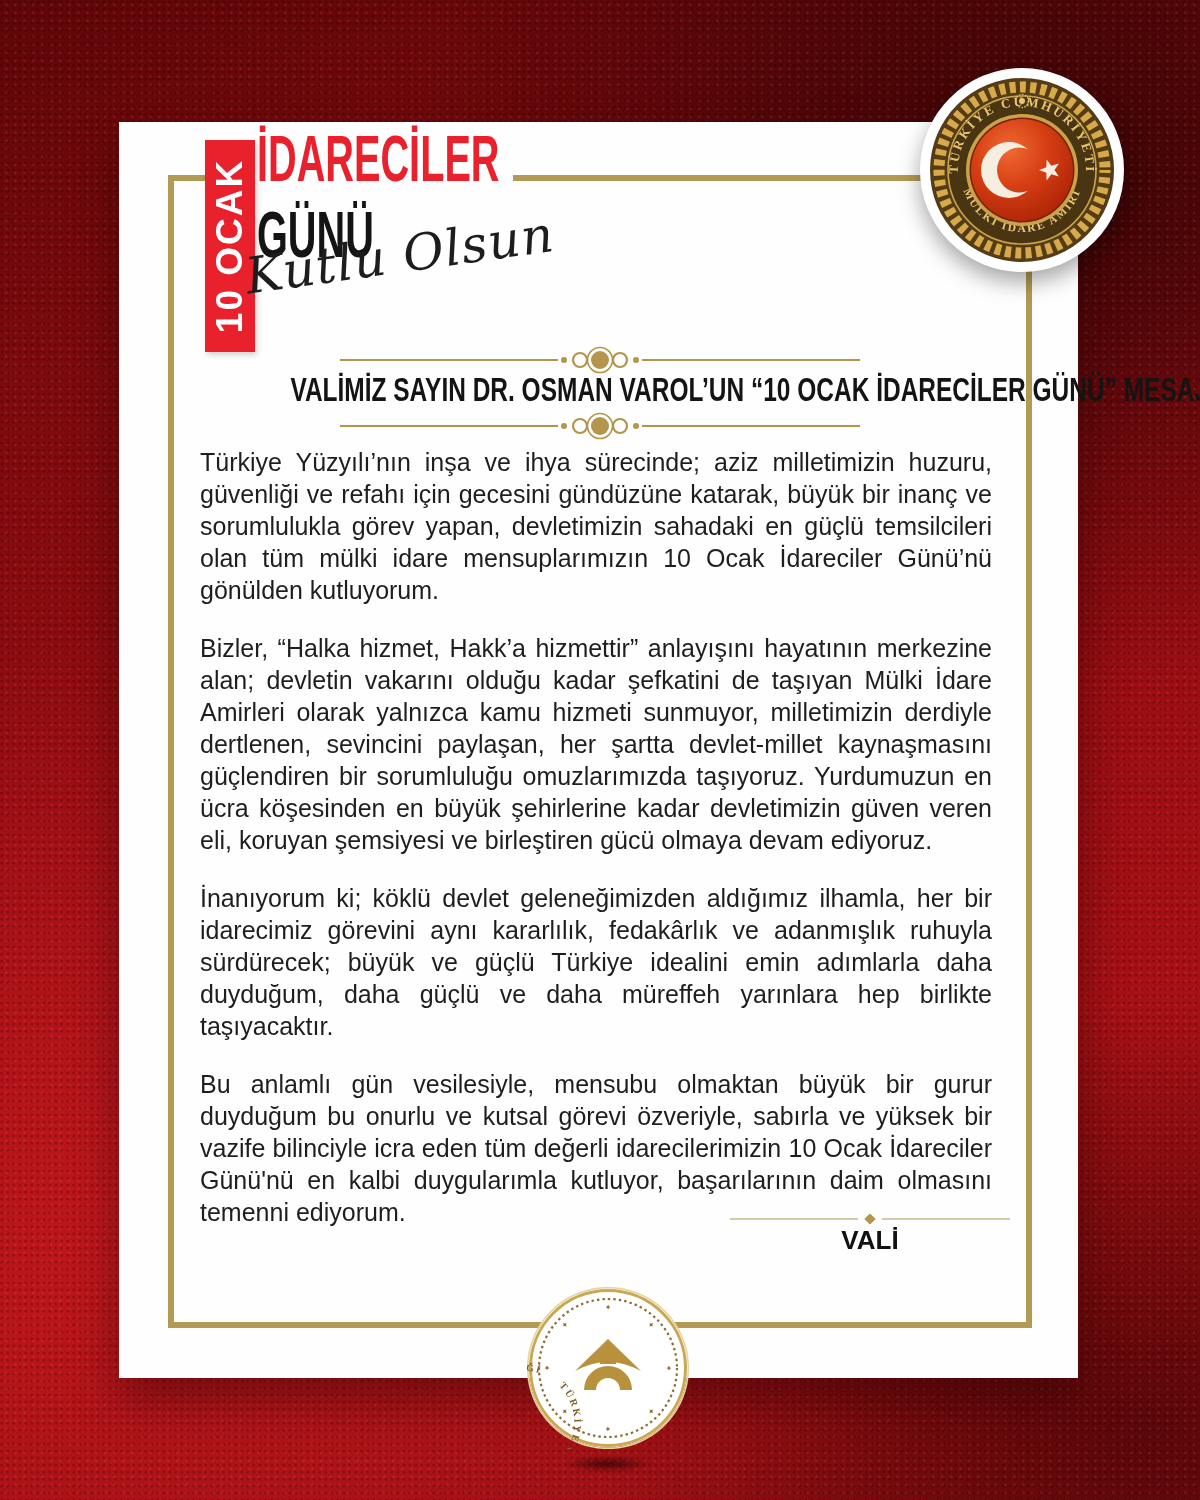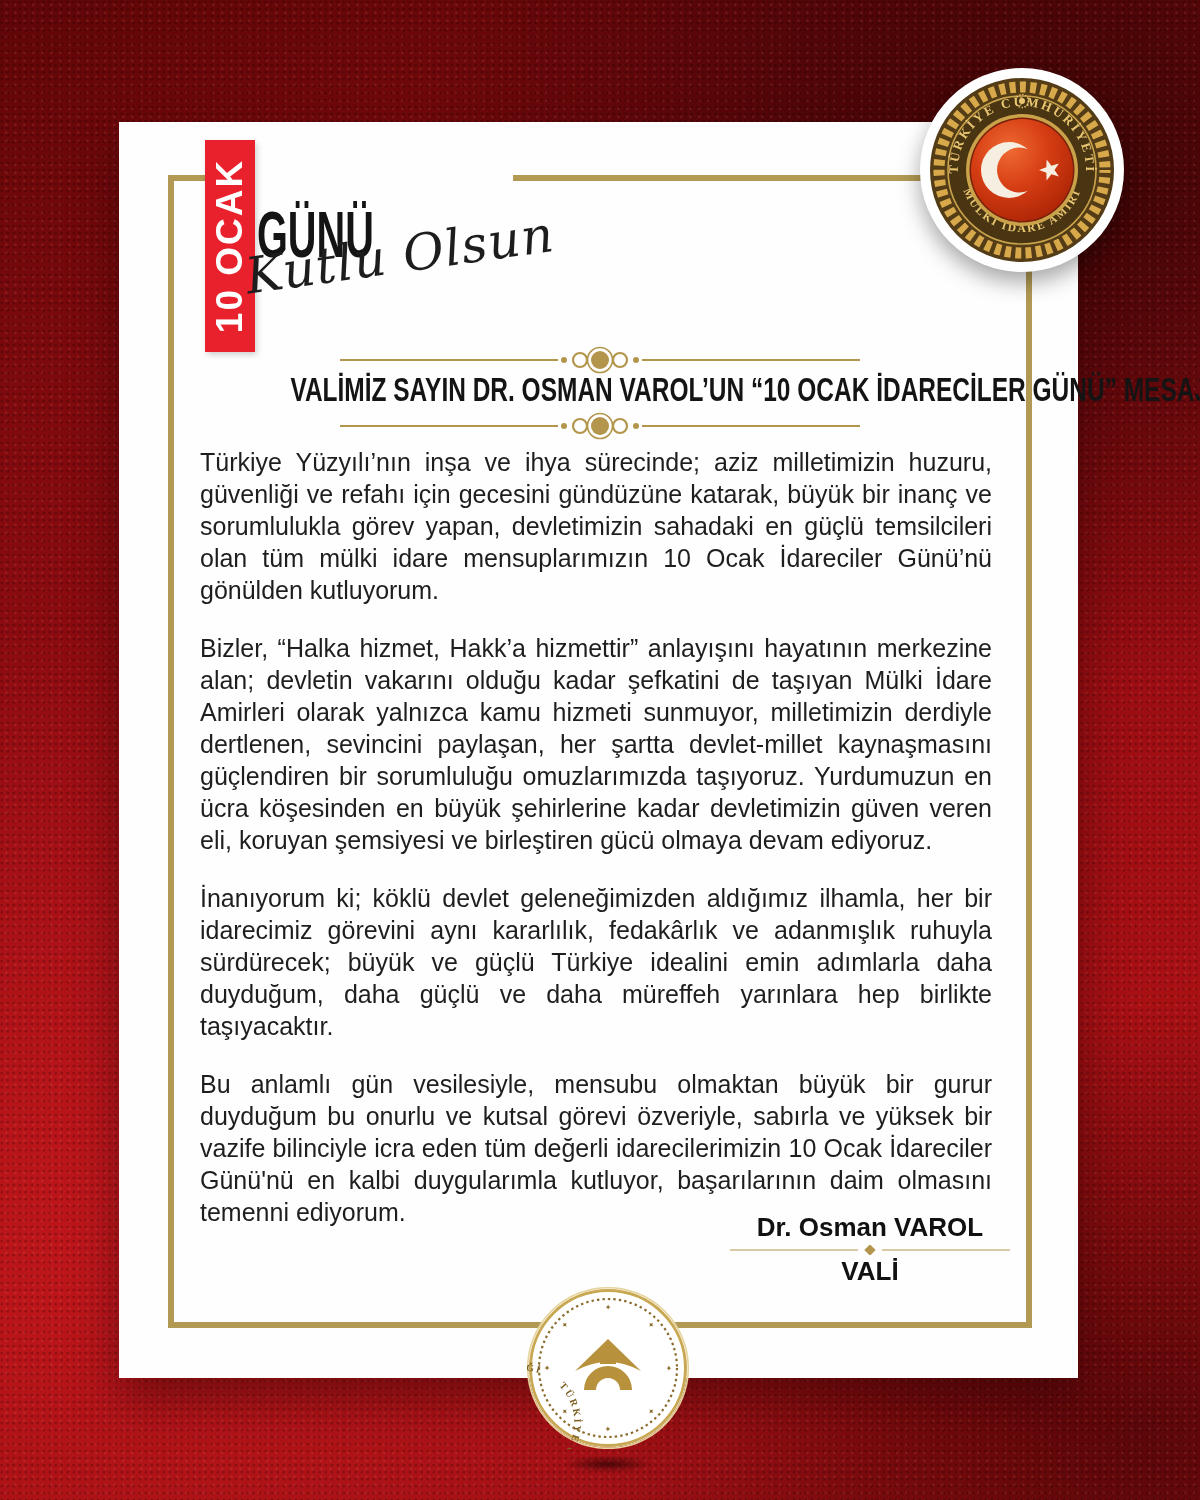--- a/index.html
+++ b/index.html
@@ -80,20 +80,23 @@
   <div class="card"></div>
 
   <div class="gold f-left"></div>
   <div class="gold f-right"></div>
   <div class="gold f-bottom"></div>
   <div class="gold f-top-a"></div>
   <div class="gold f-top-b"></div>
 
   <div class="banner">
     <span>10 OCAK</span>
+  </div>
+  <div class="t-idareciler">
+    <span class="cond">İDARECİLER</span>
   </div>
   <div class="t-gunu">
     <span class="cond">GÜNÜ</span>
   </div>
   <div class="t-script">Kutlu Olsun</div>
 
   <div class="badge">
     <svg viewBox="0 0 204 204" width="204" height="204">
       <defs>
         <radialGradient id="rg" cx="38%" cy="30%" r="80%">
@@ -160,21 +163,20 @@
   </svg>
 
   <div class="body-text">
     <p>Türkiye Yüzyılı’nın inşa ve ihya sürecinde; aziz milletimizin huzuru, güvenliği ve refahı için gecesini gündüzüne katarak, büyük bir inanç ve sorumlulukla görev yapan, devletimizin sahadaki en güçlü temsilcileri olan tüm mülki idare mensuplarımızın 10 Ocak İdareciler Günü’nü gönülden kutluyorum.</p>
     <p>Bizler, “Halka hizmet, Hakk’a hizmettir” anlayışını hayatının merkezine alan; devletin vakarını olduğu kadar şefkatini de taşıyan Mülki İdare Amirleri olarak yalnızca kamu hizmeti sunmuyor, milletimizin derdiyle dertlenen, sevincini paylaşan, her şartta devlet-millet kaynaşmasını güçlendiren bir sorumluluğu omuzlarımızda taşıyoruz. Yurdumuzun en ücra köşesinden en büyük şehirlerine kadar devletimizin güven veren eli, koruyan şemsiyesi ve birleştiren gücü olmaya devam ediyoruz.</p>
     <p>İnanıyorum ki; köklü devlet geleneğimizden aldığımız ilhamla, her bir idarecimiz görevini aynı kararlılık, fedakârlık ve adanmışlık ruhuyla sürdürecek; büyük ve güçlü Türkiye idealini emin adımlarla daha duyduğum, daha güçlü ve daha müreffeh yarınlara hep birlikte taşıyacaktır.</p>
     <p>Bu anlamlı gün vesilesiyle, mensubu olmaktan büyük bir gurur duyduğum bu onurlu ve kutsal görevi özveriyle, sabırla ve yüksek bir vazife bilinciyle icra eden tüm değerli idarecilerimizin 10 Ocak İdareciler Günü'nü en kalbi duygularımla kutluyor, başarılarının daim olmasını temenni ediyorum.</p>
   </div>
 
   <div class="sig">
-    <div class="name">Dr. Osman VAROL</div>
     <svg class="rule" width="280" height="10" viewBox="0 0 280 10">
       <line x1="0" y1="5" x2="128" y2="5" stroke="#b3964c" stroke-width="1.2"></line>
       <rect x="136" y="1" width="8" height="8" transform="rotate(45 140 5)" fill="#b3964c"></rect>
       <line x1="152" y1="5" x2="280" y2="5" stroke="#b3964c" stroke-width="1.2"></line>
     </svg>
     <div class="role">VALİ</div>
   </div>
 
   <div class="seal-shadow"></div>
   <div class="seal">

